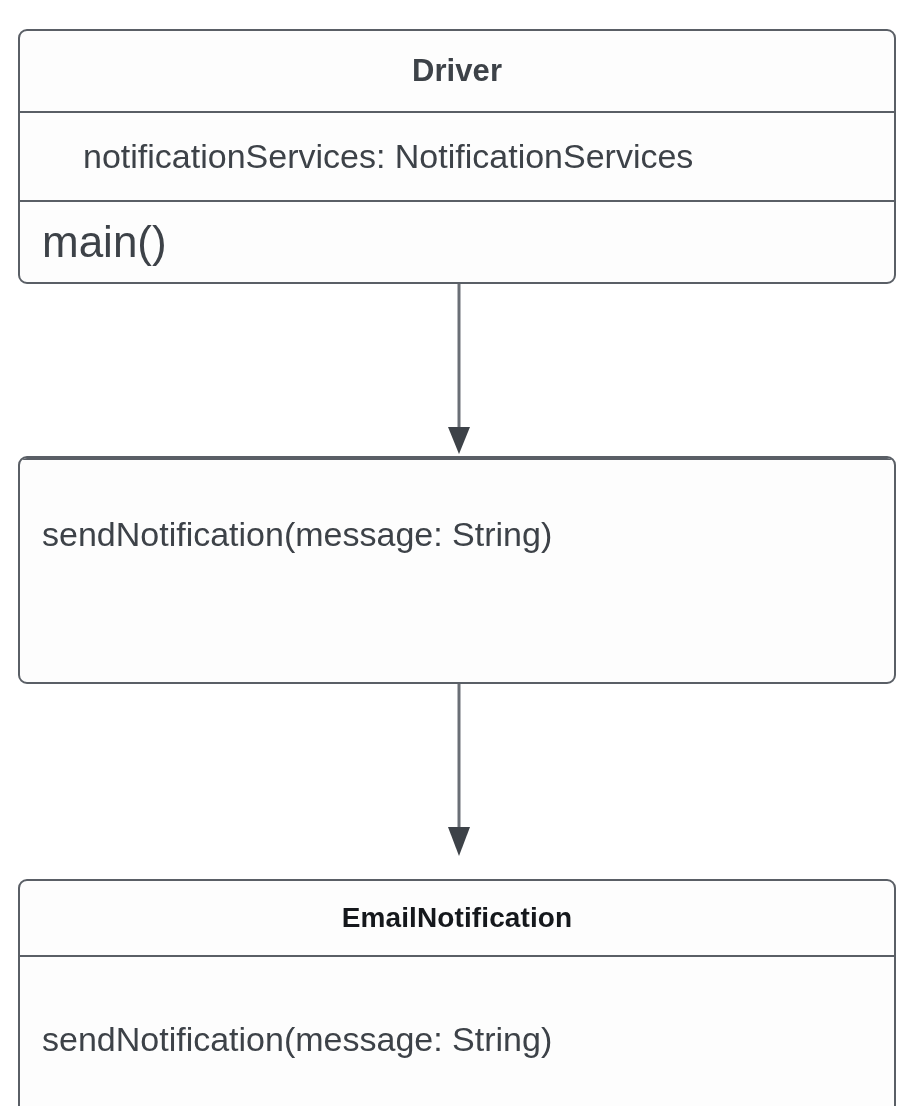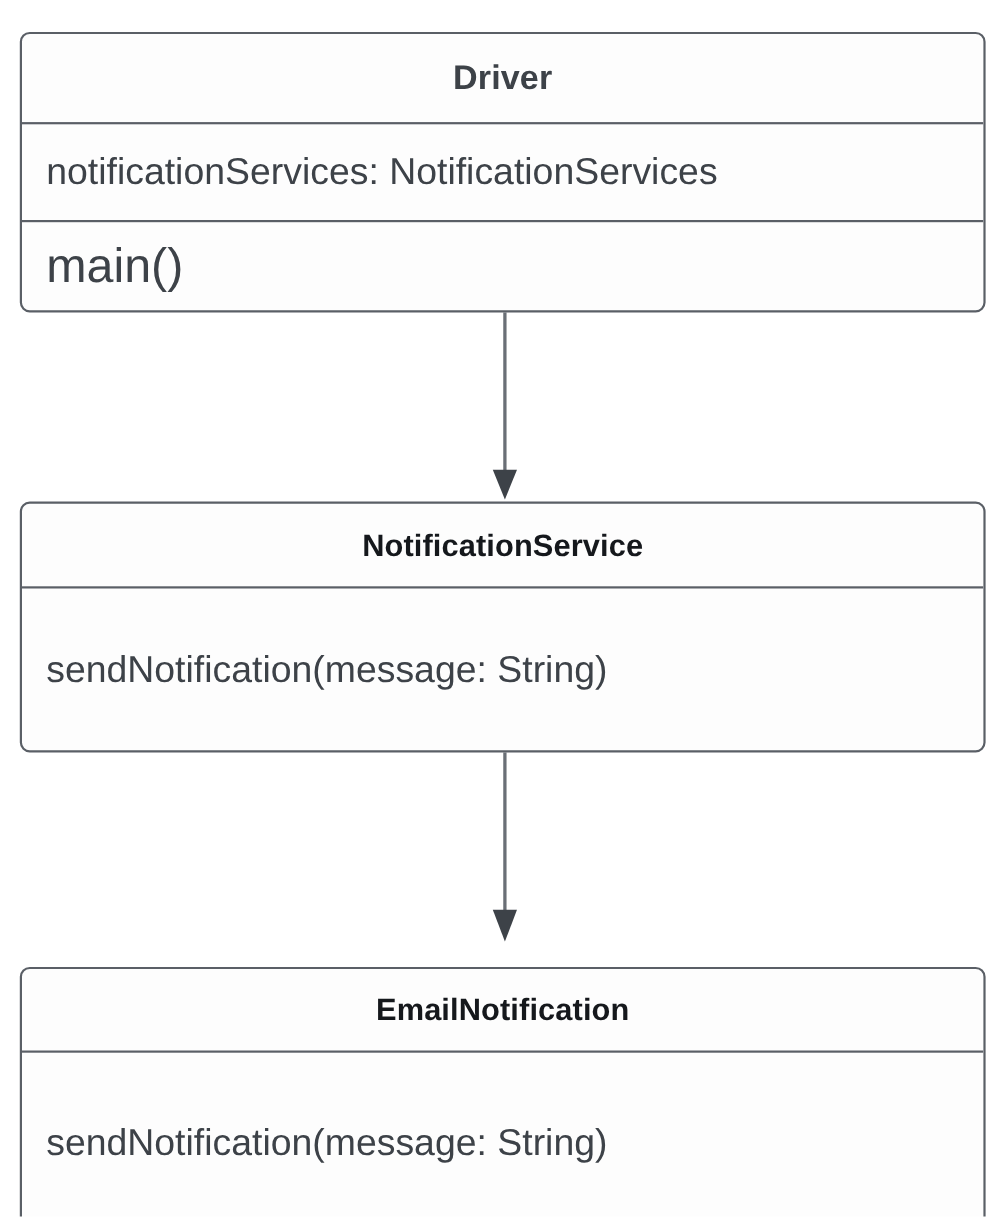--- a/index.html
+++ b/index.html
@@ -72,20 +72,21 @@
     width: 878px;
     height: 255px;
   }
   #class-driver .uml-header {
     height: 80px;
     font-size: 31px;
     color: #3d4248;
   }
   #class-driver .row-attrs {
     height: 89px;
+    padding-left: 41px;
   }
   #class-driver .row-attrs .uml-member {
     font-size: 34px;
   }
   #class-driver .row-methods {
     height: 82px;
   }
   #class-driver .row-methods .uml-member {
     font-size: 44px;
   }
@@ -162,21 +163,20 @@
     <div class="uml-header">Driver</div>
     <div class="uml-compartment row-attrs">
       <span class="uml-member">notificationServices: NotificationServices</span>
     </div>
     <div class="uml-compartment row-methods">
       <span class="uml-member">main()</span>
     </div>
   </div>
 
   <div class="uml-class" id="class-notificationservice">
-    <div class="uml-header">NotificationService</div>
     <div class="uml-compartment row-methods">
       <span class="uml-member">sendNotification(message: String)</span>
     </div>
   </div>
 
   <div class="uml-class" id="class-emailnotification">
     <div class="uml-header">EmailNotification</div>
     <div class="uml-compartment row-methods">
       <span class="uml-member">sendNotification(message: String)</span>
     </div>

